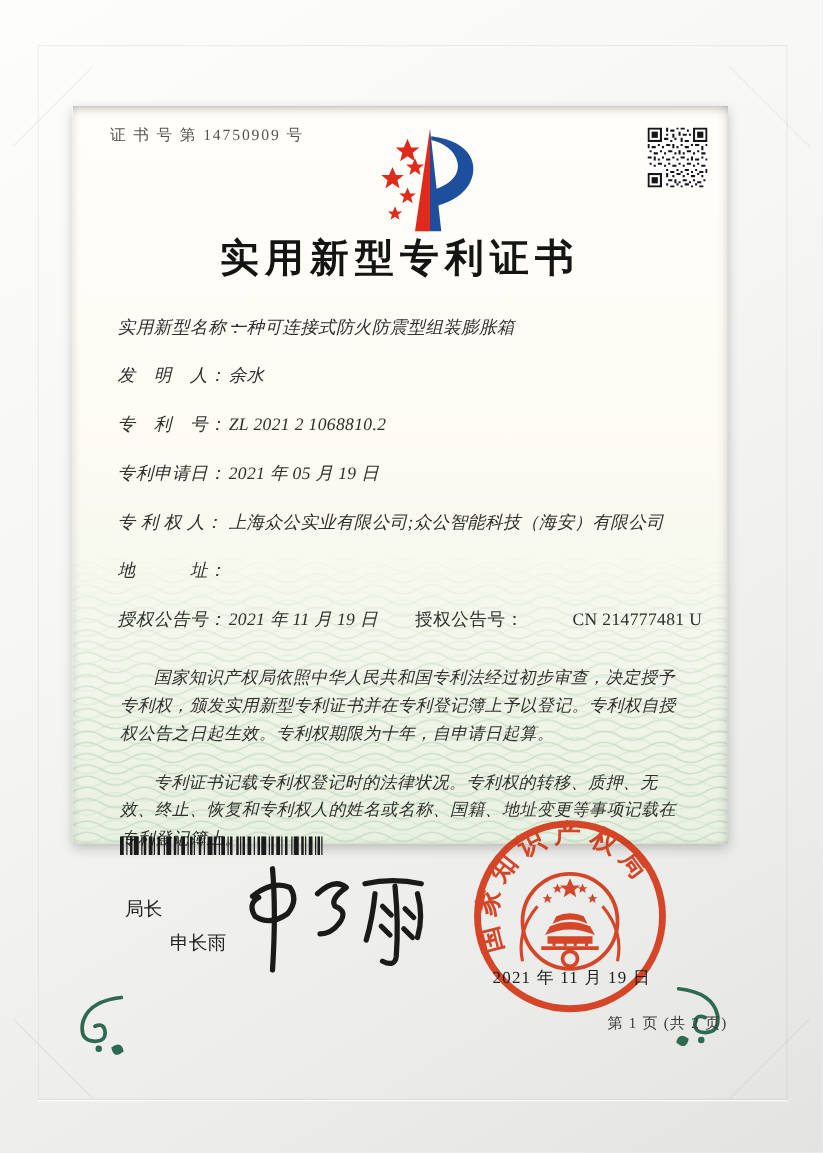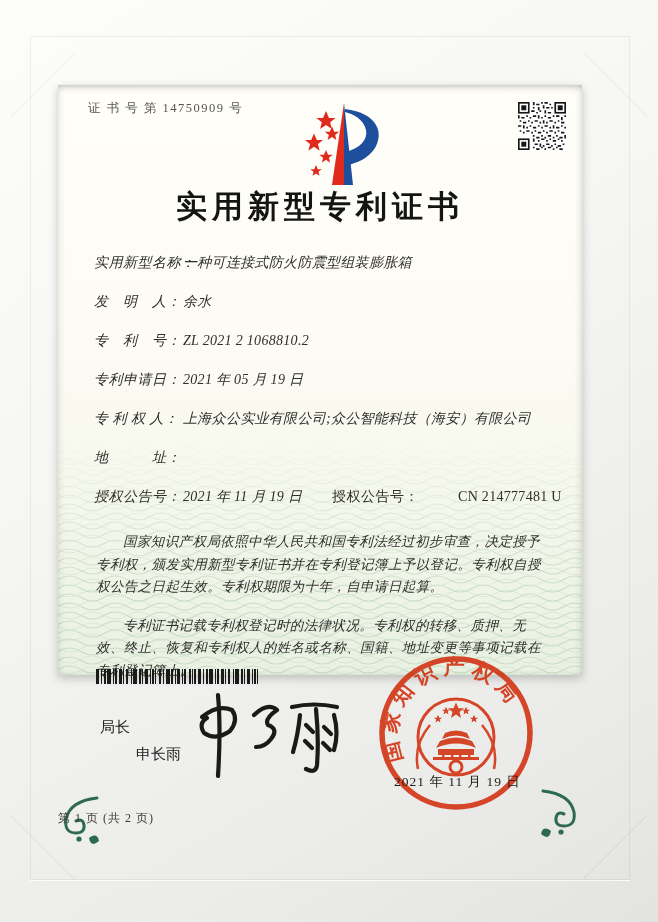--- a/index.html
+++ b/index.html
@@ -62,21 +62,21 @@
   .legal p{margin:16px;text-indent:2em;letter-spacing:.4px;}
   
   .barcode{position:absolute;left:38px;top:584px;z-index:5;}
   .director-title{position:absolute;left:42px;top:633px;z-index:5;
     font-family:"Liberation Sans","DejaVu Sans",sans-serif;font-size:15px;color:#222;}
   .director-name{position:absolute;left:42px;top:660px;z-index:5;
     font-family:"Liberation Sans","DejaVu Sans",sans-serif;font-size:15px;color:#222;margin-left:36px;}
   .signature{position:absolute;left:130px;top:604px;z-index:6;}
   .seal{position:absolute;left:318px;top:568px;z-index:5;opacity:.95;}
   .seal-date{position:absolute;left:336px;top:688px;z-index:7;font-size:13.5px;color:#1d1d1b;letter-spacing:1px;white-space:nowrap;}
-  .page-info{position:absolute;left:0;right:0;top:725px;text-align:left;z-index:7;font-size:12px;color:#3a3a36;letter-spacing:1px;}
+  .page-info{position:absolute;left:0;right:0;top:725px;text-align:right;z-index:7;font-size:12px;color:#3a3a36;letter-spacing:1px;}
   .orn-left{position:absolute;left:2px;top:710px;z-index:4;}
   .orn-right{position:absolute;right:2px;top:700px;z-index:4;transform:scaleX(-1);}
 </style>
 </head>
 <body>
 
 <div class="frame">
   <div class="frame-groove"></div>
   <div class="miter m-tl"></div>
   <div class="miter m-tr"></div>

